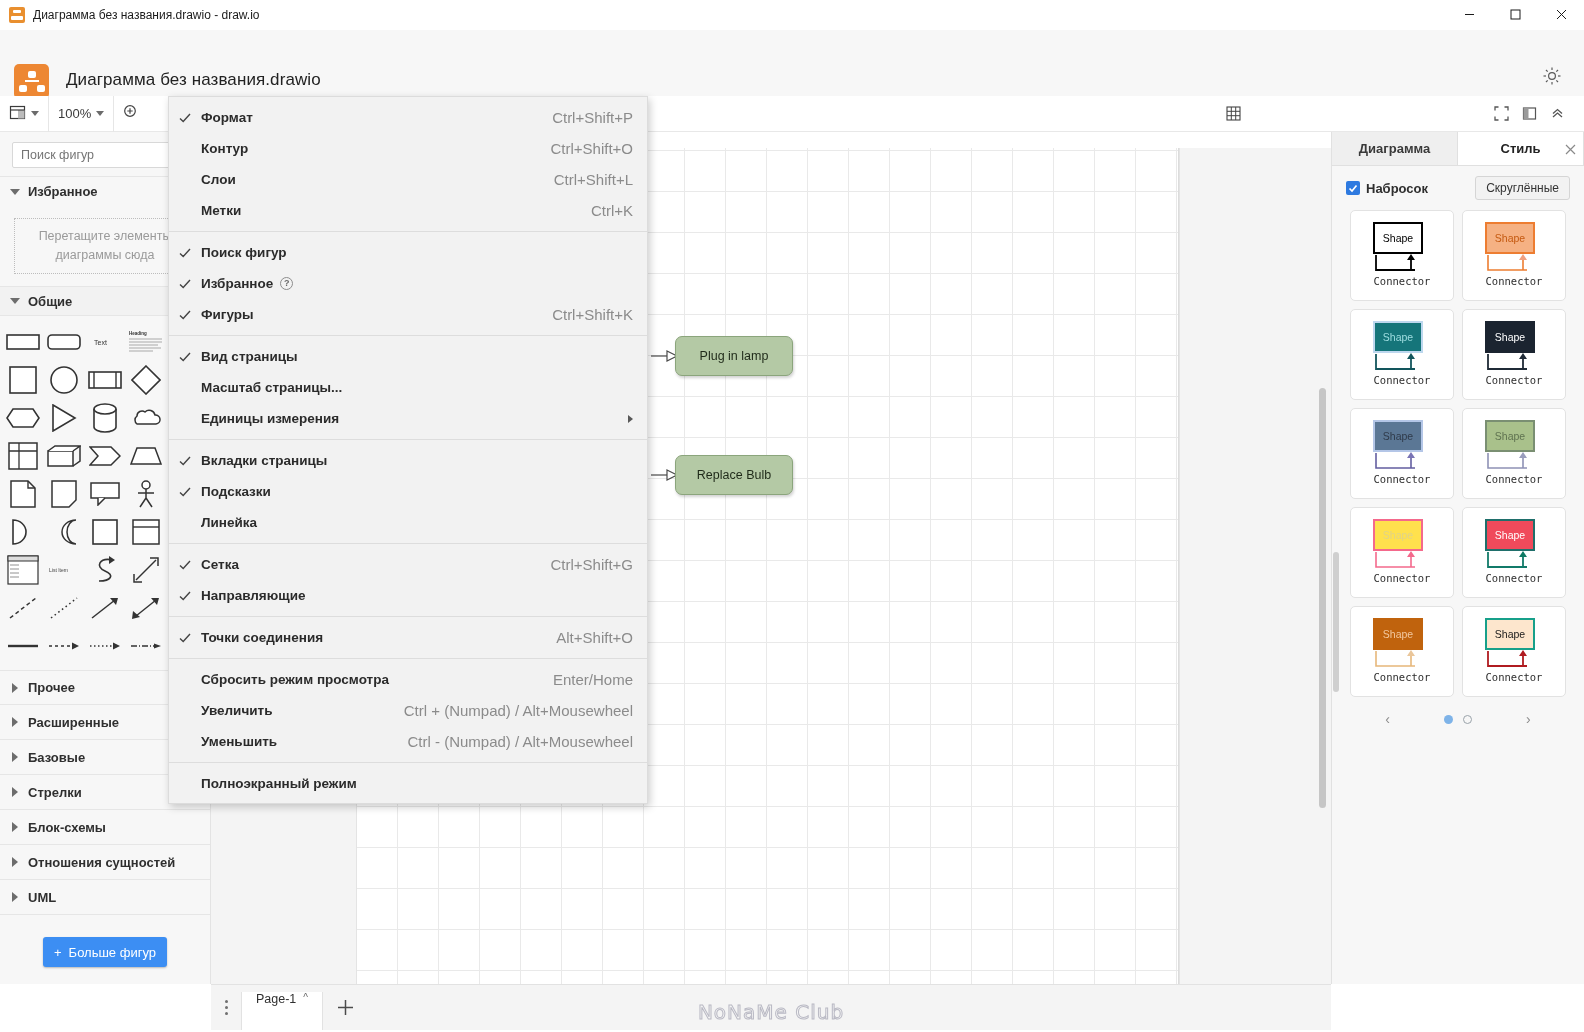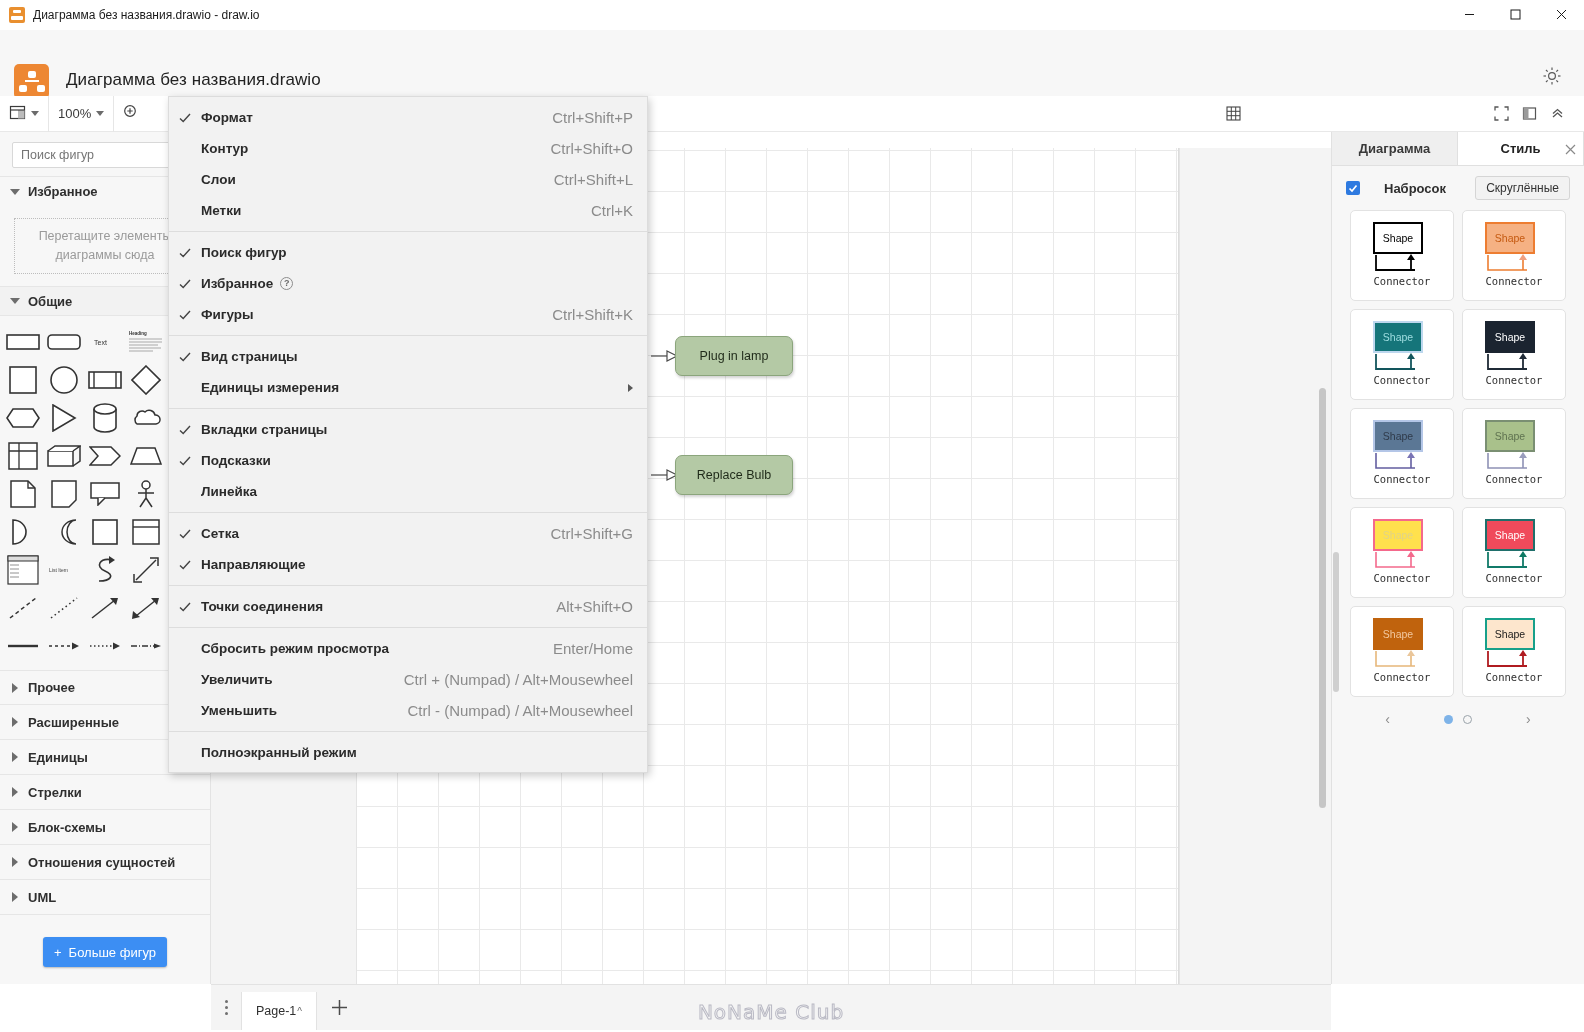--- a/index.html
+++ b/index.html
@@ -197,21 +197,21 @@
     font-size: 13px; font-weight: bold; color: #3a3a3a; background: #efefef;
     border-right: 1px solid #e0e0e0;
   }
   .rtab.sel { background: #fff; color: #222; }
   .rclose {
     position: absolute; right: 4px; top: 7px; width: 20px; height: 20px;
     display: flex; align-items: center; justify-content: center;
     color: #8a8a8a; font-size: 13px;
   }
   .sketchrow {
-    display: flex; align-items: center; height: 44px; padding: 0 14px; gap: 24px;
+    display: flex; align-items: center; height: 44px; padding: 0 14px; gap: 6px;
   }
   .cb {
     width: 14px; height: 14px; background: #2e7ae0; border-radius: 2px;
     display: flex; align-items: center; justify-content: center;
   }
   .cb svg { display: block; }
   .cblabel { font-size: 13px; font-weight: bold; color: #2f2f2f; }
   .roundbtn {
     margin-left: auto; height: 24px; padding: 0 10px; background: #f2f2f2;
     border: 1px solid #d5d5d5; border-radius: 3px; font-size: 12px;
@@ -251,21 +251,21 @@
     position: absolute; left: 211px; top: 984px; width: 1120px; height: 46px;
     background: #f4f4f4; border-top: 1px solid #e2e2e2;
     display: flex; align-items: center; gap: 0;
   }
   .bb-dots {
     width: 30px; height: 46px; display: flex; flex-direction: column;
     align-items: center; justify-content: center; gap: 3px;
   }
   .bb-dots i { width: 3px; height: 3px; background: #6f6f6f; border-radius: 50%; display:block; }
   .pagetab {
-    display: flex; align-items: center; gap: 1px; height: 38px; padding: 0 14px;
+    display: flex; align-items: flex-start; gap: 7px; height: 38px; padding: 0 14px;
     background: #fff; border-left: 1px solid #e2e2e2; border-right: 1px solid #e2e2e2;
     font-size: 12.5px; color: #2f2f2f; align-self: flex-end;
   }
   .chevup { font-size: 10px; color: #666; }
   .addpage {
     width: 44px; height: 46px; display: flex; align-items: center;
     justify-content: center; font-size: 20px; color: #4b4b4b; font-weight: 300;
   }
 
   
@@ -713,21 +713,21 @@
       <div class="catrow">
         <span class="tri right"></span>
         <span>Прочее</span>
       </div>
       <div class="catrow">
         <span class="tri right"></span>
         <span>Расширенные</span>
       </div>
       <div class="catrow">
         <span class="tri right"></span>
-        <span>Единицы</span>
+        <span>Базовые</span>
       </div>
       <div class="catrow">
         <span class="tri right"></span>
         <span>Стрелки</span>
       </div>
       <div class="catrow">
         <span class="tri right"></span>
         <span>Блок-схемы</span>
       </div>
       <div class="catrow">
@@ -1024,20 +1024,25 @@
       <span class="chk">
         <svg width="12" height="12" viewBox="0 0 12 12">
             <path d="M1 6.5 L4.2 9.5 L11 2" stroke="#444" stroke-width="1.4" fill="none"></path>
           </svg>
         </span>
       <span class="lbl">Вид страницы</span>
       <span class="key"></span>
     </div>
     <div class="ditem">
       <span class="chk"></span>
+      <span class="lbl">Масштаб страницы...</span>
+      <span class="key"></span>
+    </div>
+    <div class="ditem">
+      <span class="chk"></span>
       <span class="lbl">Единицы измерения</span>
       <span class="submenu-arrow"></span>
     </div>
 
     <div class="dsep"></div>
 
     <div class="ditem">
       <span class="chk">
         <svg width="12" height="12" viewBox="0 0 12 12">
             <path d="M1 6.5 L4.2 9.5 L11 2" stroke="#444" stroke-width="1.4" fill="none"></path>

